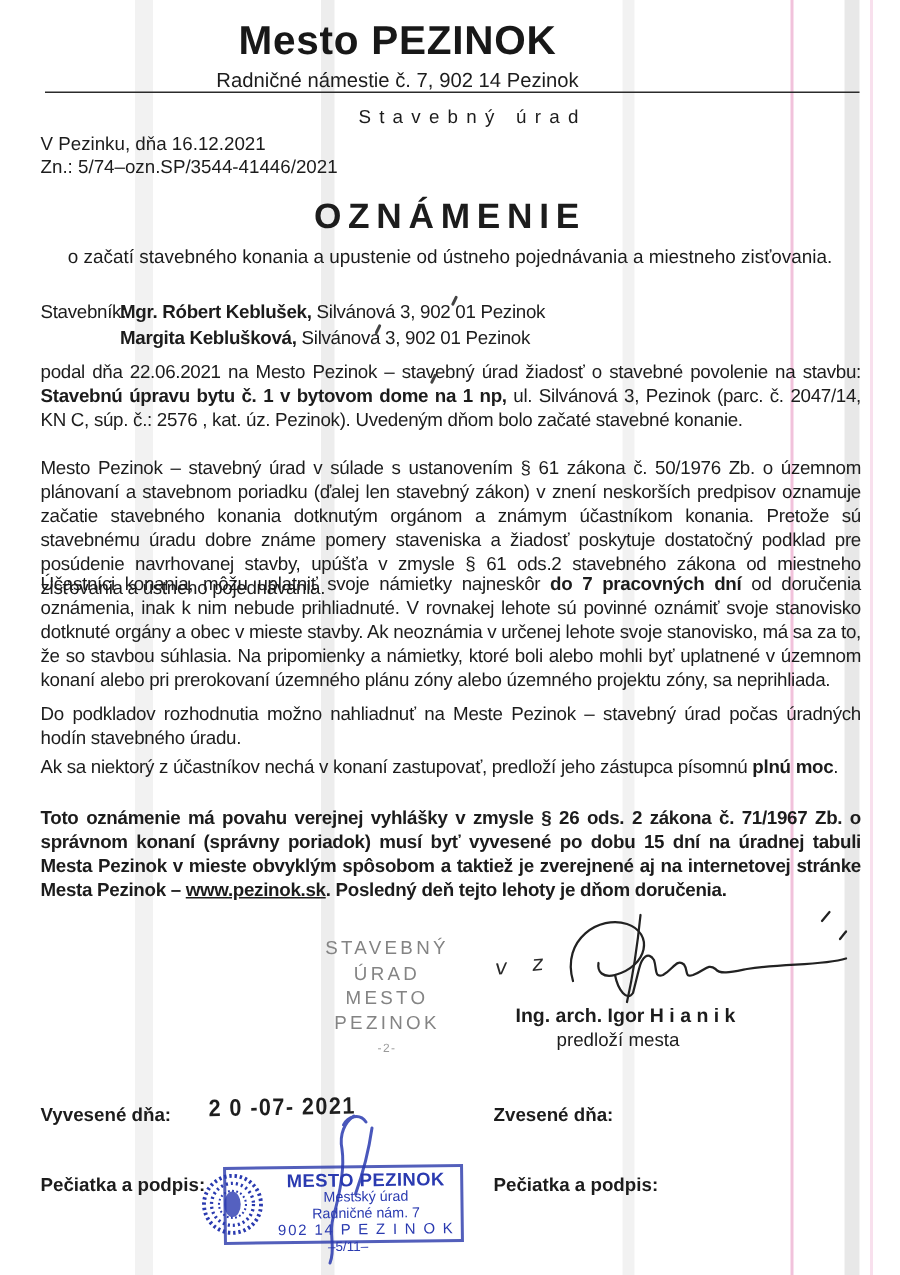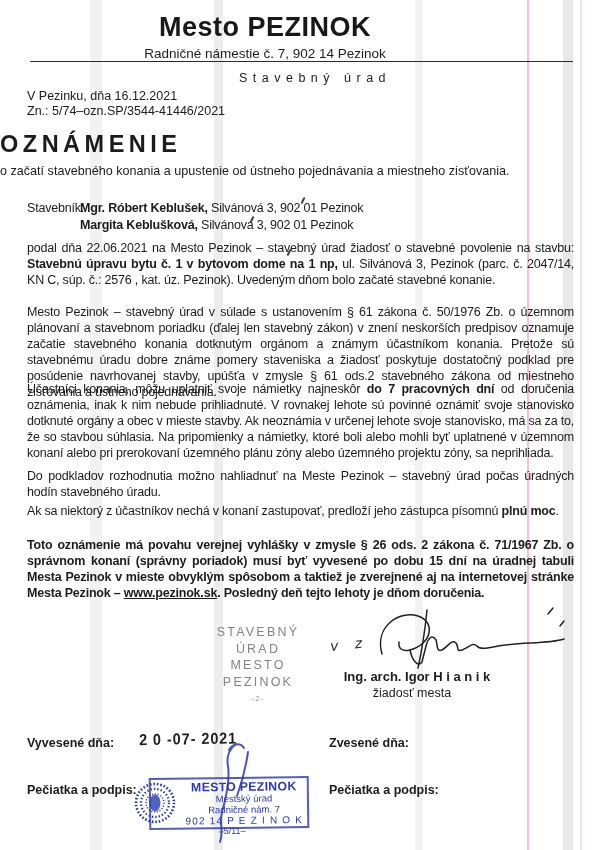--- a/index.html
+++ b/index.html
@@ -15,23 +15,23 @@
   .h-title{position:absolute;top:12px;left:0;width:530px;text-align:center;
     font-size:27px;font-weight:bold;letter-spacing:.5px;color:#181818;}
   .h-addr{position:absolute;top:46px;left:0;width:530px;text-align:center;font-size:13.5px;}
   .h-rule{position:absolute;top:61px;left:30px;width:543px;border-top:1.7px solid #2b2b2b;}
   .h-dept{position:absolute;top:71px;left:30px;width:570px;text-align:center;
     font-size:12.5px;letter-spacing:5.5px;}
   .h-place{position:absolute;top:89px;left:27px;font-size:12.5px;}
   .h-ref{position:absolute;top:104px;left:27px;font-size:12.5px;}
 
   
-  .n-title{position:absolute;top:131px;left:0;width:600px;
+  .n-title{position:absolute;top:131px;left:0;width:600px;text-align:center;
     font-size:23.5px;font-weight:bold;letter-spacing:4.5px;}
-  .n-sub{position:absolute;top:164px;left:0;width:600px;text-align:left;font-size:12.6px;}
+  .n-sub{position:absolute;top:164px;left:0;width:600px;text-align:center;font-size:12.6px;}
 
   
   .blk{position:absolute;left:27px;width:547px;font-size:12.5px;line-height:16px;
     letter-spacing:-.2px;text-align:justify;}
   .builder{top:200px;display:flex;text-align:left;line-height:16.5px;}
   .builder .lbl{width:53px;flex:none;}
   .b{font-weight:bold;}
   .p1{top:240px;}
   .p2{top:304px;}
   .p3{top:381px;}
@@ -127,21 +127,21 @@
     <g fill="none" stroke="#222222" stroke-width="1.5" stroke-linecap="round">
       <path d="M30,48 C22,20 48,4 66,10 C84,16 80,38 58,44 C50,46 46,42 47,36"></path>
       <path d="M58,44 C60,54 66,62 70,56 L74,40 C76,32 80,28 84,34 C86,40 84,46 90,44 C97,40 99,33 104,37 C107,41 104,46 110,44 C118,41 120,36 125,40 C128,44 136,42 146,40 C170,36 196,38 212,33"></path>
       <path d="M75,4 C73,24 70,44 66,62"></path>
       <path d="M196,8 l5,-6"></path>
       <path d="M208,20 l4,-5"></path>
     </g>
   </svg>
 
   <div class="signer-name">Ing. arch. Igor H i a n i k</div>
-  <div class="signer-role">žiadosť mesta</div>
+  <div class="signer-role">predloží mesta</div>
 
   <div class="f-lbl" style="left:27px;top:736px">Vyvesené dňa:</div>
   <div class="date-stamp">2 0 -07- 2021</div>
   <div class="f-lbl" style="left:329px;top:736px">Zvesené dňa:</div>
   <div class="f-lbl" style="left:27px;top:783px">Pečiatka a podpis:</div>
   <div class="f-lbl" style="left:329px;top:783px">Pečiatka a podpis:</div>
 
   <div class="round-stamp">
     <svg class="coat" width="42" height="44" viewBox="0 0 42 44">
       <g stroke="#2a3ab0" fill="none">

